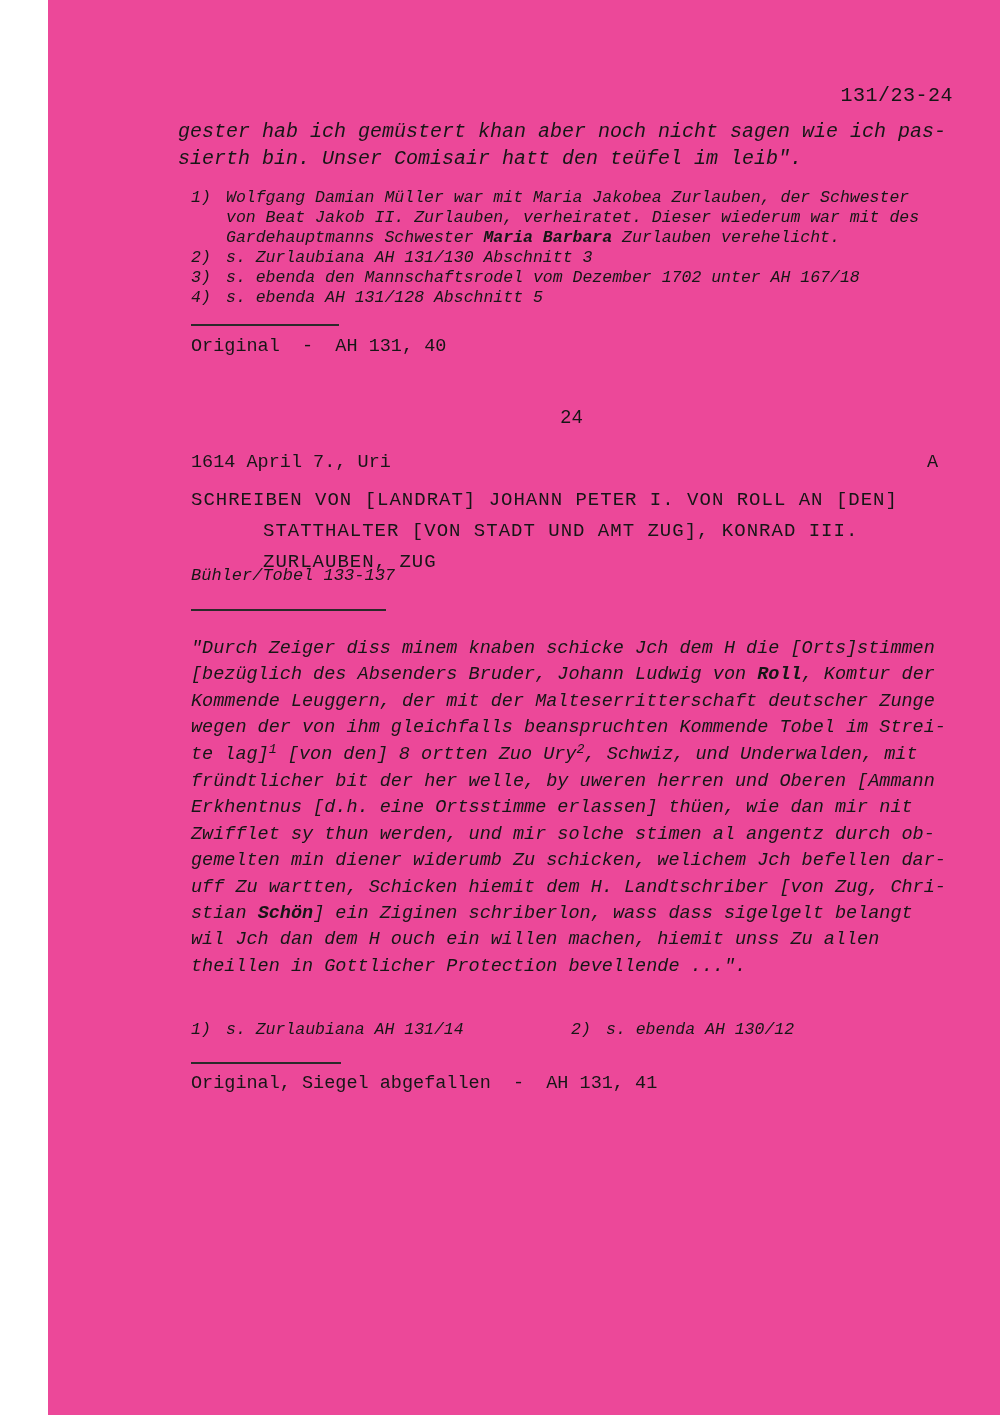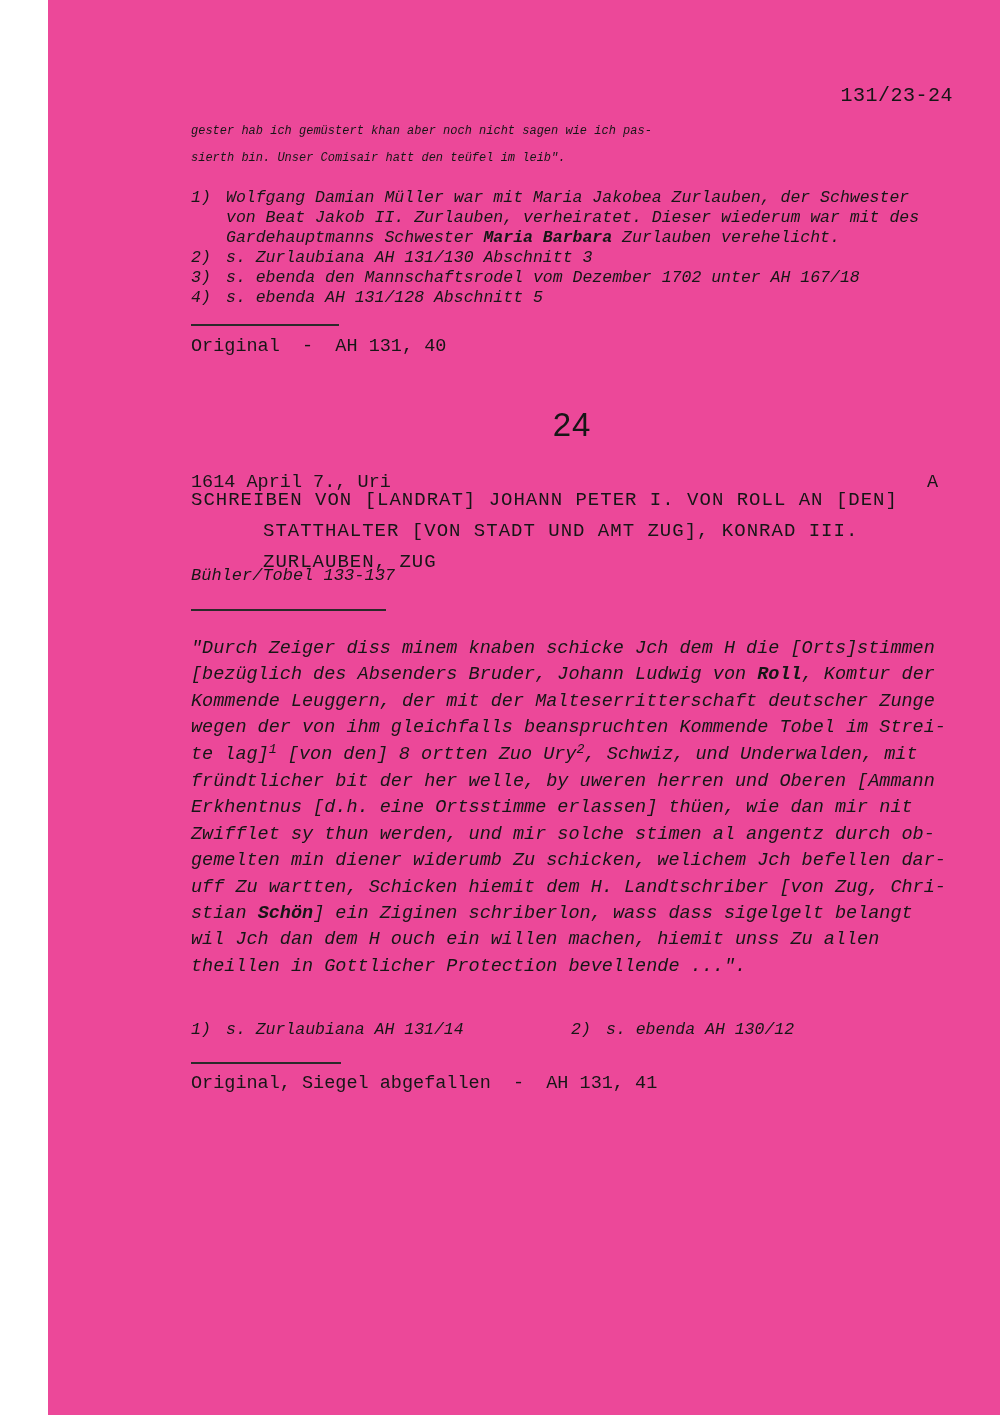--- a/index.html
+++ b/index.html
@@ -23,22 +23,22 @@
   .sup { font-size: 72%; position: relative; top: -0.45em; }
 
   .folio {
     position: absolute;
     top: 84px; right: 95px;
     font-size: 20px;
     letter-spacing: 0.5px;
   }
   .intro {
     position: absolute;
-    top: 118px; left: 143px;
-    font-size: 12px;
+    top: 118px; left: 130px;
+    font-size: 20px;
     line-height: 27px;
   }
   .fnotes-top {
     position: absolute;
     top: 188px; left: 143px;
     font-size: 16.5px;
     line-height: 20px;
   }
   .fnrow-line { display: flex; }
   .fn-num { display: inline-block; width: 35px; white-space: pre; }
@@ -61,27 +61,27 @@
     white-space: pre;
   }
   .source-top { top: 336px; }
   .source-bottom { top: 1073px; }
 
   .entry-num {
     position: absolute;
     top: 406px; left: 143px; width: 762px;
     text-align: center;
     font-family: "Liberation Sans", "DejaVu Sans", sans-serif;
-    font-size: 33px;
+    font-size: 19px;
     font-weight: 500;
     letter-spacing: 1px;
   }
   .dateline {
     position: absolute;
-    top: 472px; left: 143px; width: 747px;
+    top: 452px; left: 143px; width: 747px;
     display: flex;
     justify-content: space-between;
     font-size: 18.5px;
   }
   .title {
     position: absolute;
     top: 485px; left: 143px;
     font-size: 19px;
     line-height: 31px;
     letter-spacing: 1px;

